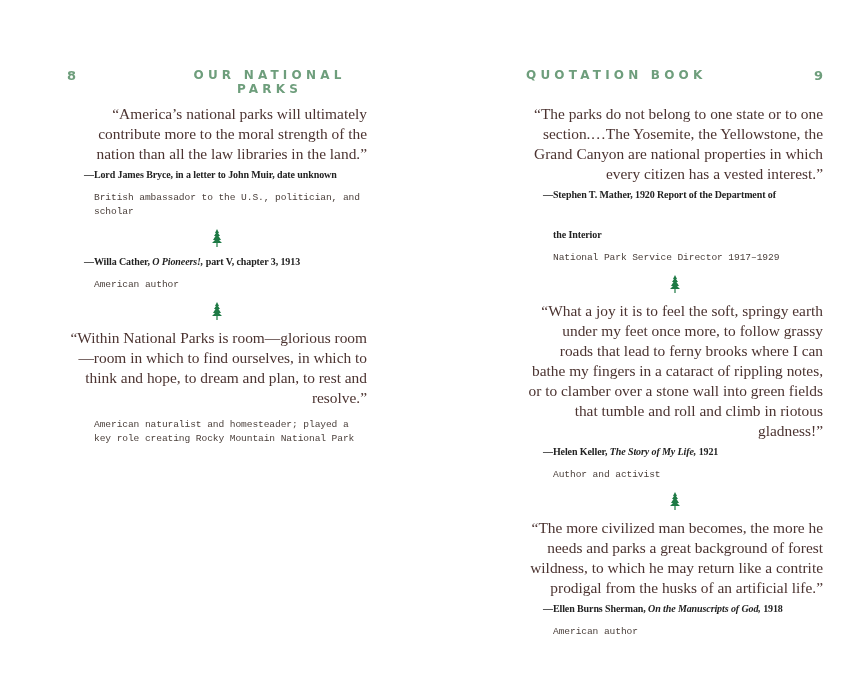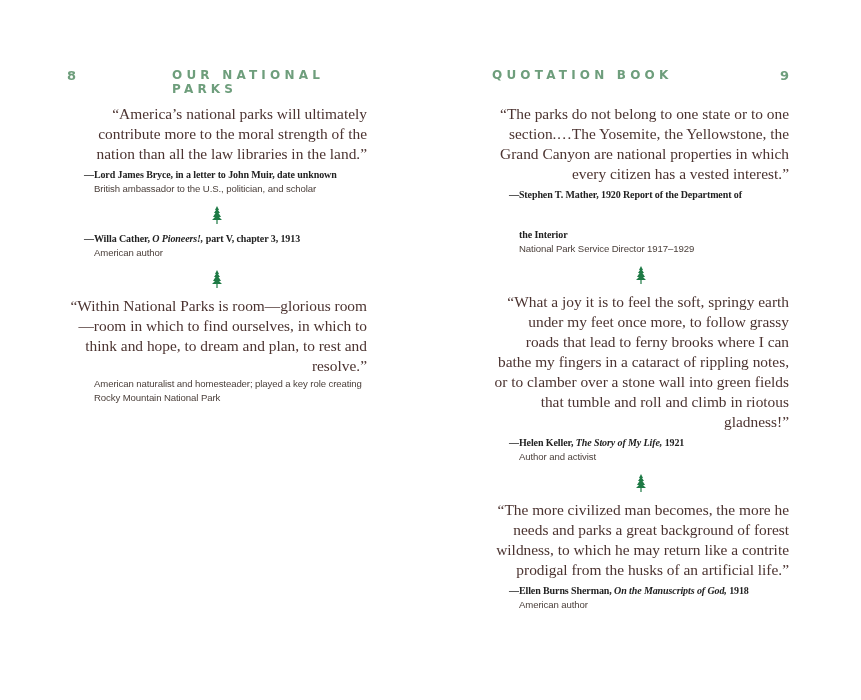--- a/index.html
+++ b/index.html
@@ -1,35 +1,35 @@
 <!DOCTYPE html>
 <html style="--accent: #6e9e7c; --text: #4b3330;"><head>
 <meta charset="utf-8">
 <style>
   html, body { margin:0; padding:0; background:#ffffff; }
   body { width:861px; height:700px; position:relative; overflow:hidden; }
   .page { position:absolute; top:0; height:700px; }
   .left { left:67px; width:300px; }
-  .right { left:492px; width:297px; }
+  .right { left:526px; width:297px; }
   .runhead { position:absolute; top:68px; left:0; right:0; height:18px;
     font-family:"DejaVu Sans", sans-serif; font-weight:bold; font-size:12px;
     color:var(--accent); letter-spacing:4.2px; }
   .runhead .num { position:absolute; top:0; letter-spacing:0; font-size:13px; }
   .left .runhead .num { left:0; }
-  .left .runhead .title { position:absolute; left:105px; top:0; }
+  .left .runhead .title { position:absolute; left:105px; top:0;text-align:center; }
   .right .runhead .title { position:absolute; left:0; top:0; }
   .right .runhead .num { right:0; }
   .quotes { position:absolute; top:104px; left:0; right:0; }
   .quote-text { font-family:Liberation Serif, serif; font-size:15.4px;
     line-height:20px; color:var(--text); margin:0;text-align:right; }
   .attr { font-family:Liberation Serif, serif; font-size:10px; font-weight:bold;
     color:#222; margin:4px 0 0 17px; line-height:13px; letter-spacing:-0.1px; }
   .attr .hang { display:block; padding-left:10px;margin-top:27px; }
-  .desc { font-family:Liberation Sans, sans-serif; font-size:9.6px; color:#4a3f3a;
-    margin:1px 0 0 27px; line-height:14px; letter-spacing:-0.1px; }
+  .desc { font-family:Liberation Mono, monospace; font-size:9.6px; color:#4a3f3a;
+    margin:10px 0 0 27px; line-height:14px; letter-spacing:-0.1px; }
   .tree { display:block; margin:10px auto 8px auto; width:12px; height:18px; }
   .lq { position:relative; }
 </style>
 </head>
 <body>
 
 <div class="page left">
   <div class="runhead">
     <span class="num">8</span>
     <span class="title">OUR NATIONAL PARKS</span>

